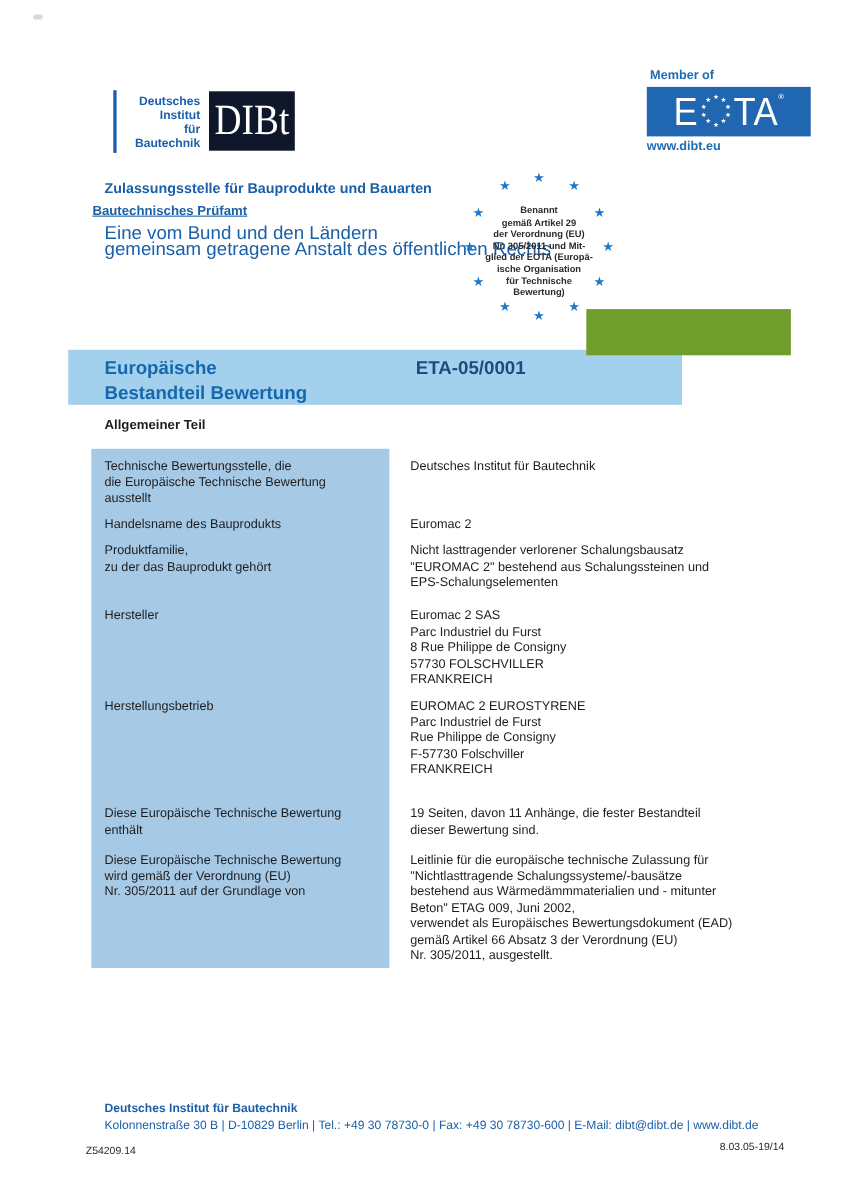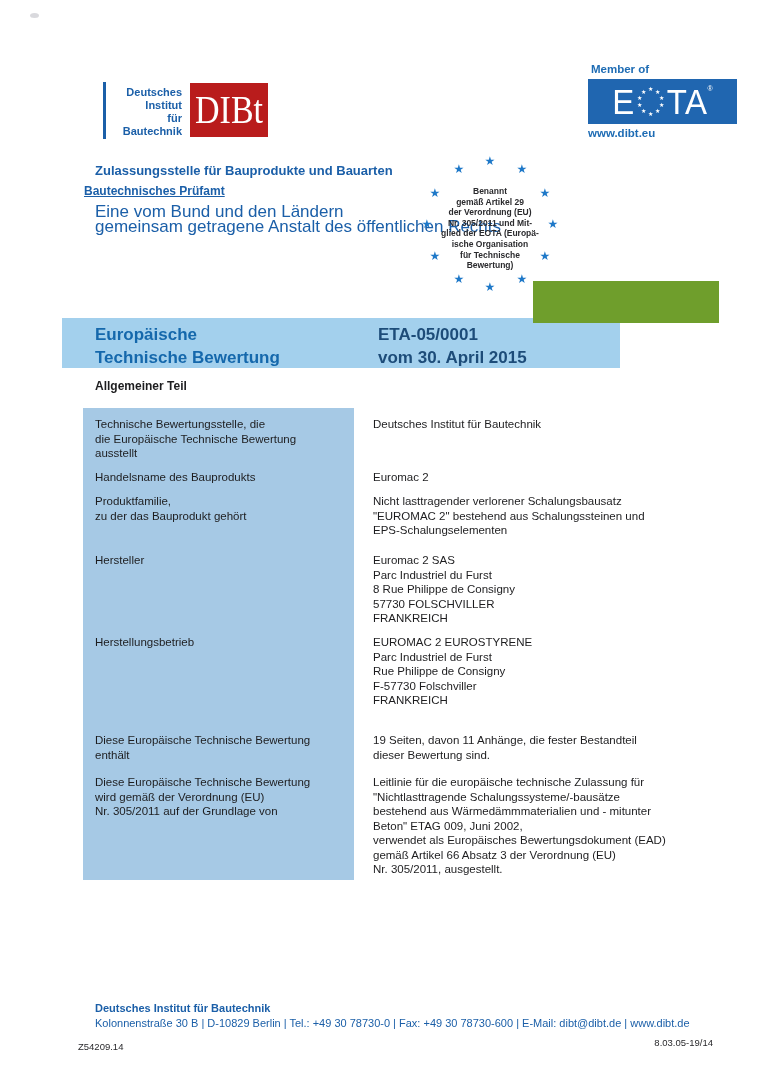--- a/index.html
+++ b/index.html
@@ -4,21 +4,21 @@
 <style>
   html,body{margin:0;padding:0;background:#ffffff;}
   .page{position:relative;width:768px;height:1086px;background:#ffffff;overflow:hidden;
         font-family:"Liberation Sans", sans-serif;color:#1d1d1f;}
   .abs{position:absolute;}
   .ml{white-space:pre-line;}
   
   .dibt-rule{left:103px;top:82px;width:3px;height:57px;background:#1b5fa8;}
   .dibt-name{left:108px;top:86px;width:74px;text-align:right;font-size:11px;font-weight:bold;
              line-height:13px;color:#1b5fa8;}
-  .dibt-box{left:190px;top:83px;width:78px;height:54px;background:#b91c1c;
+  .dibt-box{left:190px;top:83px;width:78px;height:54px;background:#0f172a;
             display:flex;align-items:center;justify-content:center;}
   .dibt-mark{color:#ffffff;font-family:"Liberation Serif", serif;font-size:34px;font-weight:500;
              transform:scaleY(1.15);letter-spacing:0px;}
   
   .eota-member{left:591px;top:63px;font-size:11.5px;font-weight:bold;color:#1e6cb4;}
   .eota-box{left:588px;top:79px;width:149px;height:45px;background:#2066b0;
             display:flex;align-items:center;justify-content:center;}
   .eota-letter{color:#ffffff;font-size:33px;line-height:33px;transform:scaleY(1.08);letter-spacing:0.5px;}
   .eota-ring{position:relative;width:26px;height:27px;margin:0 3px;}
   .eota-ring .st{position:absolute;color:#ffffff;font-size:6px;line-height:6px;
@@ -117,25 +117,24 @@
 glied der EOTA (Europä-
 ische Organisation
 für Technische
 Bewertung)</div>
 
   <div class="abs green-box"></div>
 
   <div class="abs header-bar"></div>
   <div class="abs header-title">
     <div>Europäische</div>
-    <div>Technische Bewertung</div>
+    <div>Bestandteil Bewertung</div>
   </div>
   <div class="abs header-eta">
     <div>ETA-05/0001</div>
-    <div>vom 30. April 2015</div>
   </div>
 
   <div class="abs section-heading">Allgemeiner Teil</div>
 
   <div class="abs gen-table">
     <div class="col-bg"></div>
 
     <div class="row-label ml" style="top:9px">Technische Bewertungsstelle, die
 die Europäische Technische Bewertung
 ausstellt</div>

